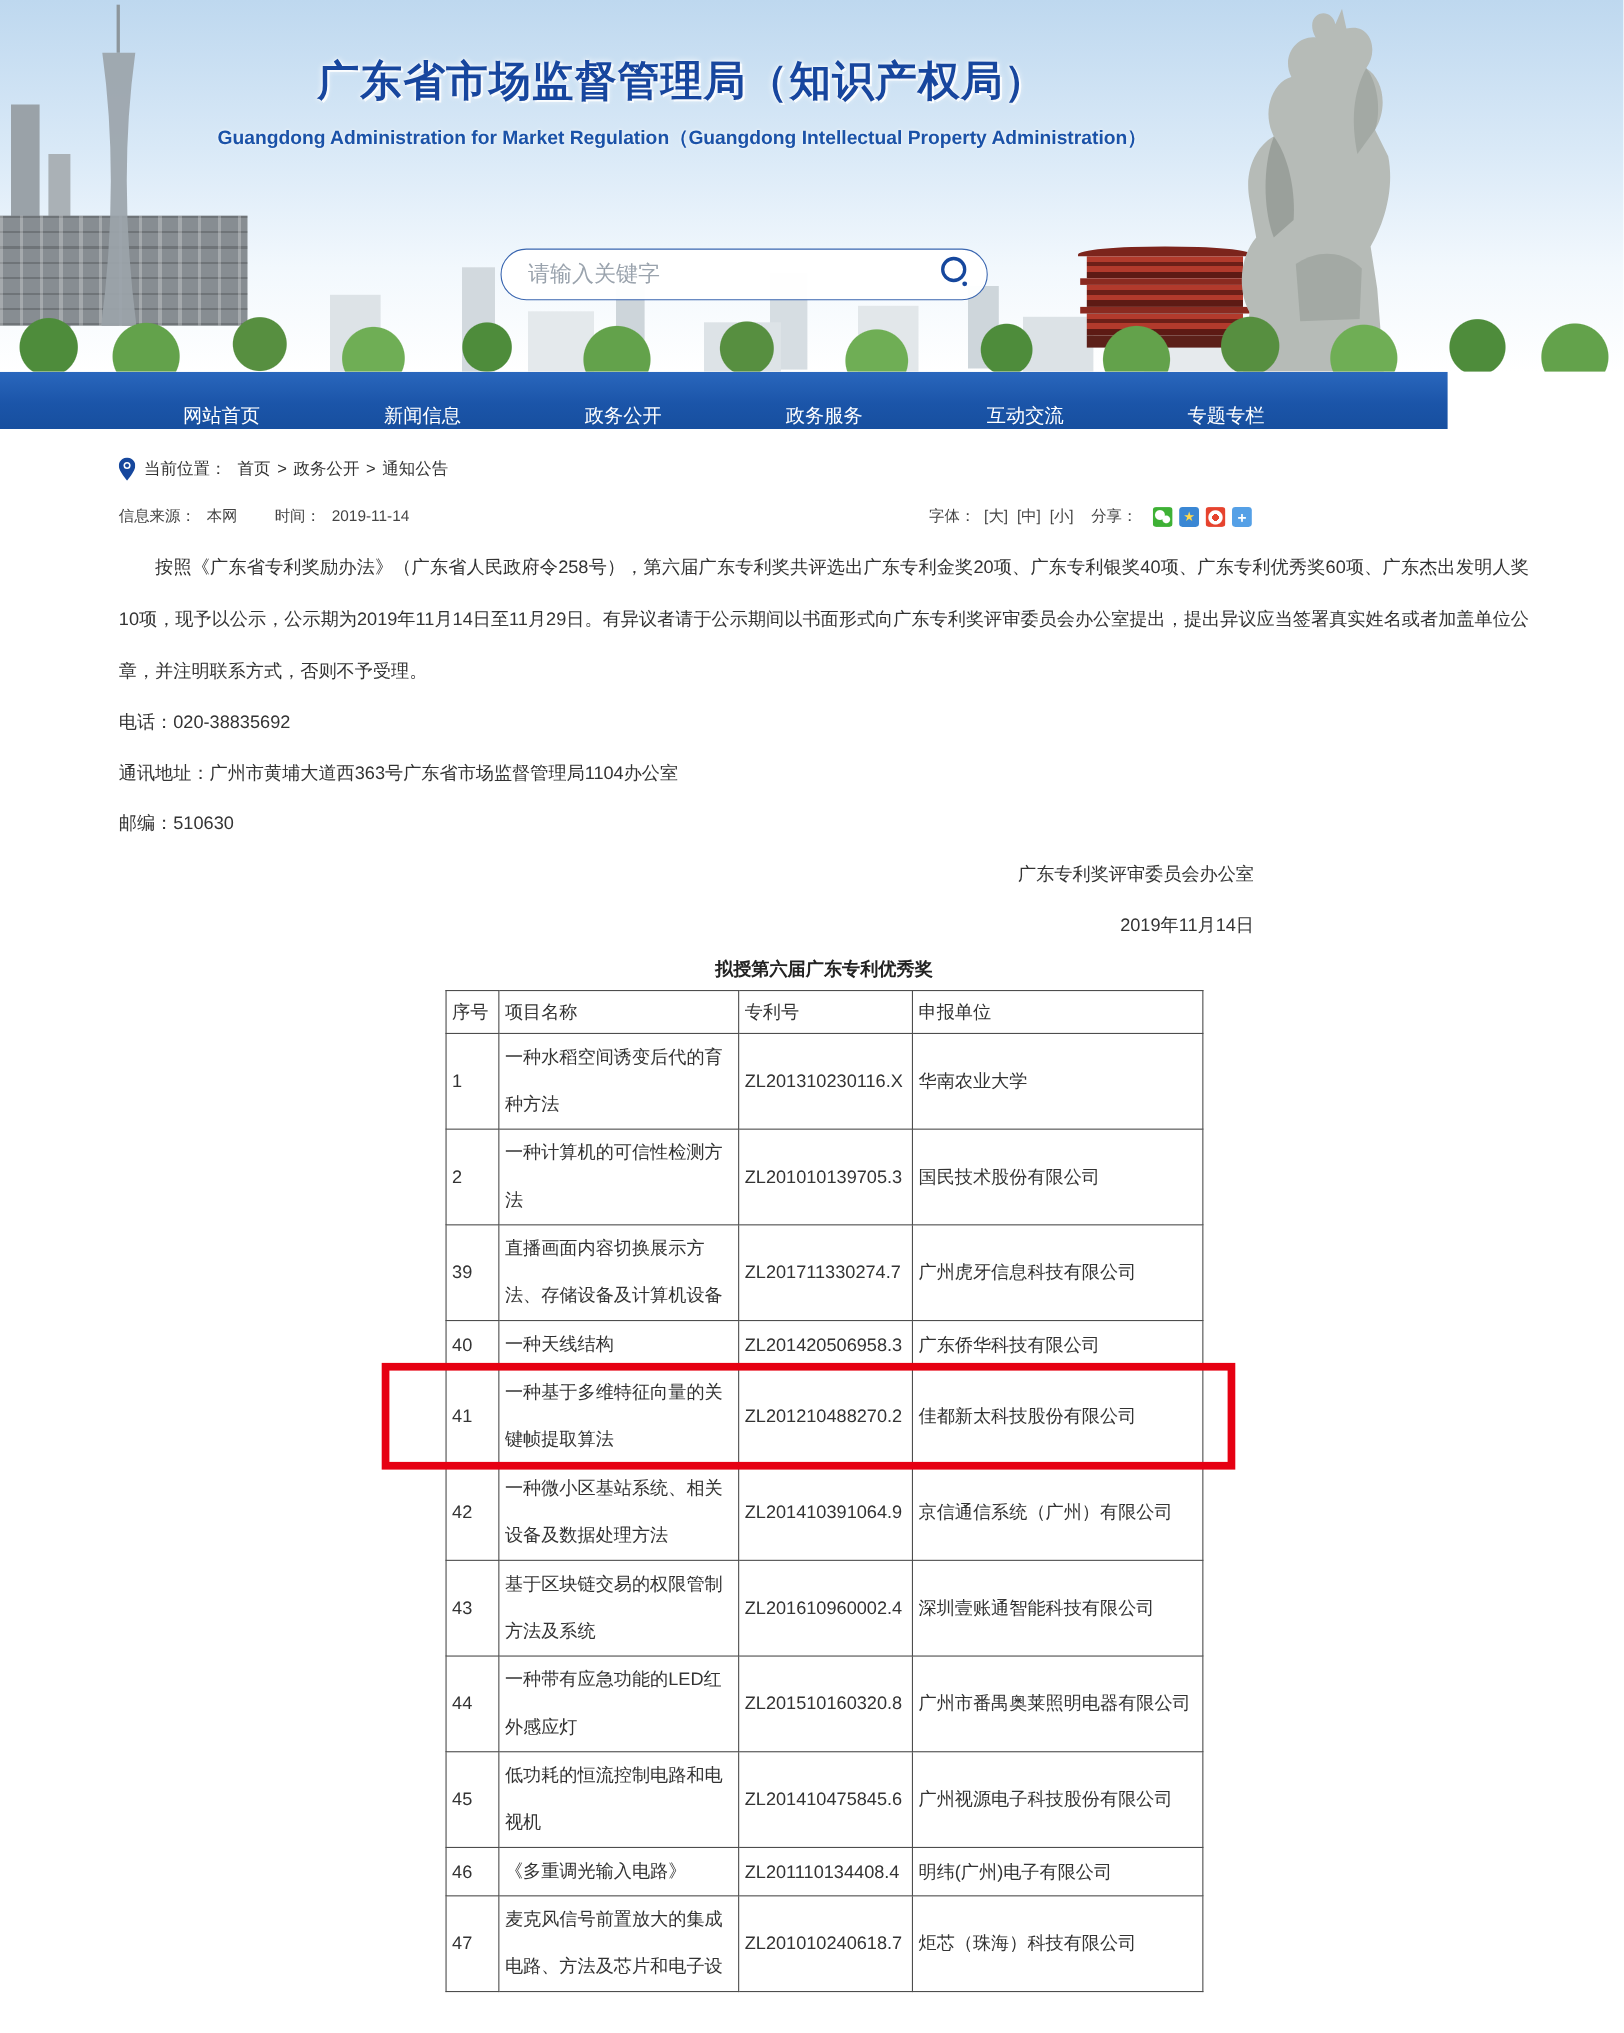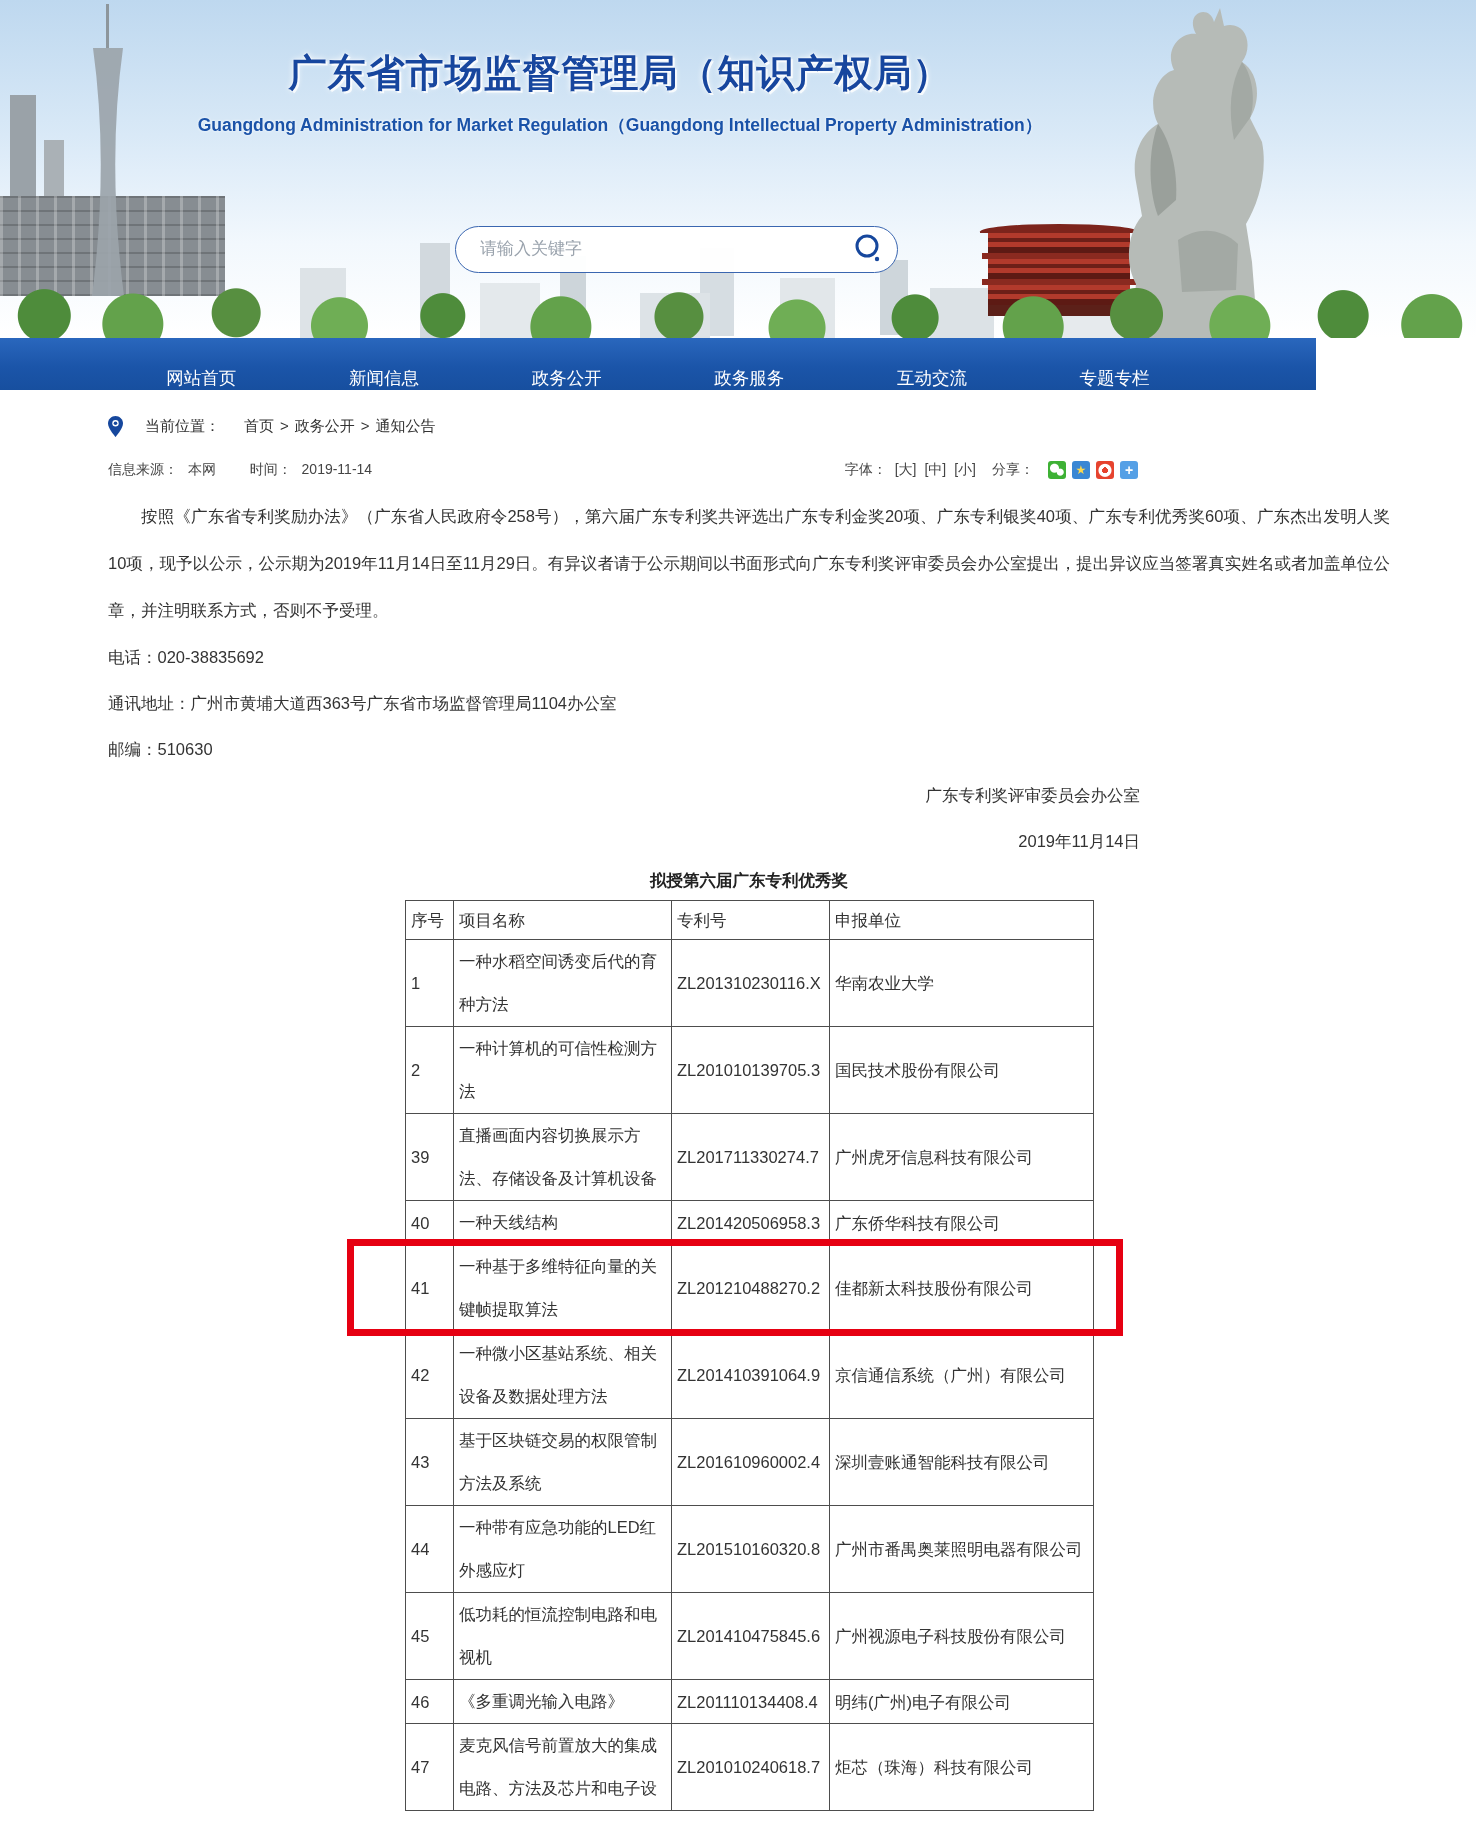--- a/index.html
+++ b/index.html
@@ -52,32 +52,32 @@
   .statue { position:absolute; left:1118px; top:0; }
   .banner-titles { position:absolute; left:140px; top:48px; width:960px; text-align:center; }
   .site-title { font-size:38px; font-weight:bold; color:#17469e; letter-spacing:1px;
     text-shadow:0 0 2px #fff,0 0 6px #ffffff,2px 2px 0 rgba(255,255,255,.8); white-space:nowrap; }
   .site-subtitle { margin-top:14px; font-size:17.5px; color:#1a52a8; font-weight:bold;
     text-shadow:0 0 3px #fff; white-space:nowrap; }
   .searchbar { position:absolute; left:455px; top:226px; width:443px; height:47px;
     background:rgba(255,255,255,.96); border:1px solid #3a66b0; border-radius:24px;
     display:flex; align-items:center; }
   .searchbar input { flex:1; border:none; outline:none; background:transparent;
-    font-size:17px; color:#333; padding:0 10px 0 24px; font-family:Liberation Mono, monospace; }
+    font-size:20px; color:#333; padding:0 10px 0 24px; font-family:Liberation Serif, serif; }
   .searchbar input::placeholder { color:#9aa3ad; }
   .search-glyph { margin-right:14px; display:inline-block; }
 
   
   .main-nav { width:1316px; height:52px; background:linear-gradient(180deg,#2a67bd 0%,#1b55a9 55%,#174f9f 100%);
     display:flex; align-items:flex-end; justify-content:space-around; padding:0 110px; }
   .nav-item { color:#fff; font-size:17.5px; text-decoration:none; cursor:pointer; white-space:nowrap; }
 
   
   .content { padding:0 86px 0 108px; }
-  .breadcrumb { margin-top:26px; display:flex; align-items:center; font-size:15px; color:#333;gap:14px; }
+  .breadcrumb { margin-top:26px; display:flex; align-items:center; font-size:15px; color:#333; }
   .breadcrumb svg { margin-right:8px; }
   .bc-label { margin-right:10px; }
   .bc-link { color:#333; text-decoration:none; cursor:pointer; }
   .bc-sep { margin:0 6px; color:#333; }
 
   .article-title { margin-top:36px; text-align:center; font-size:24px; font-weight:bold; color:#000; }
 
   .meta-row { margin-top:24px; display:flex; justify-content:space-between; align-items:center;
     font-size:14px; color:#444; }
   .meta-left span { margin-right:6px; }

